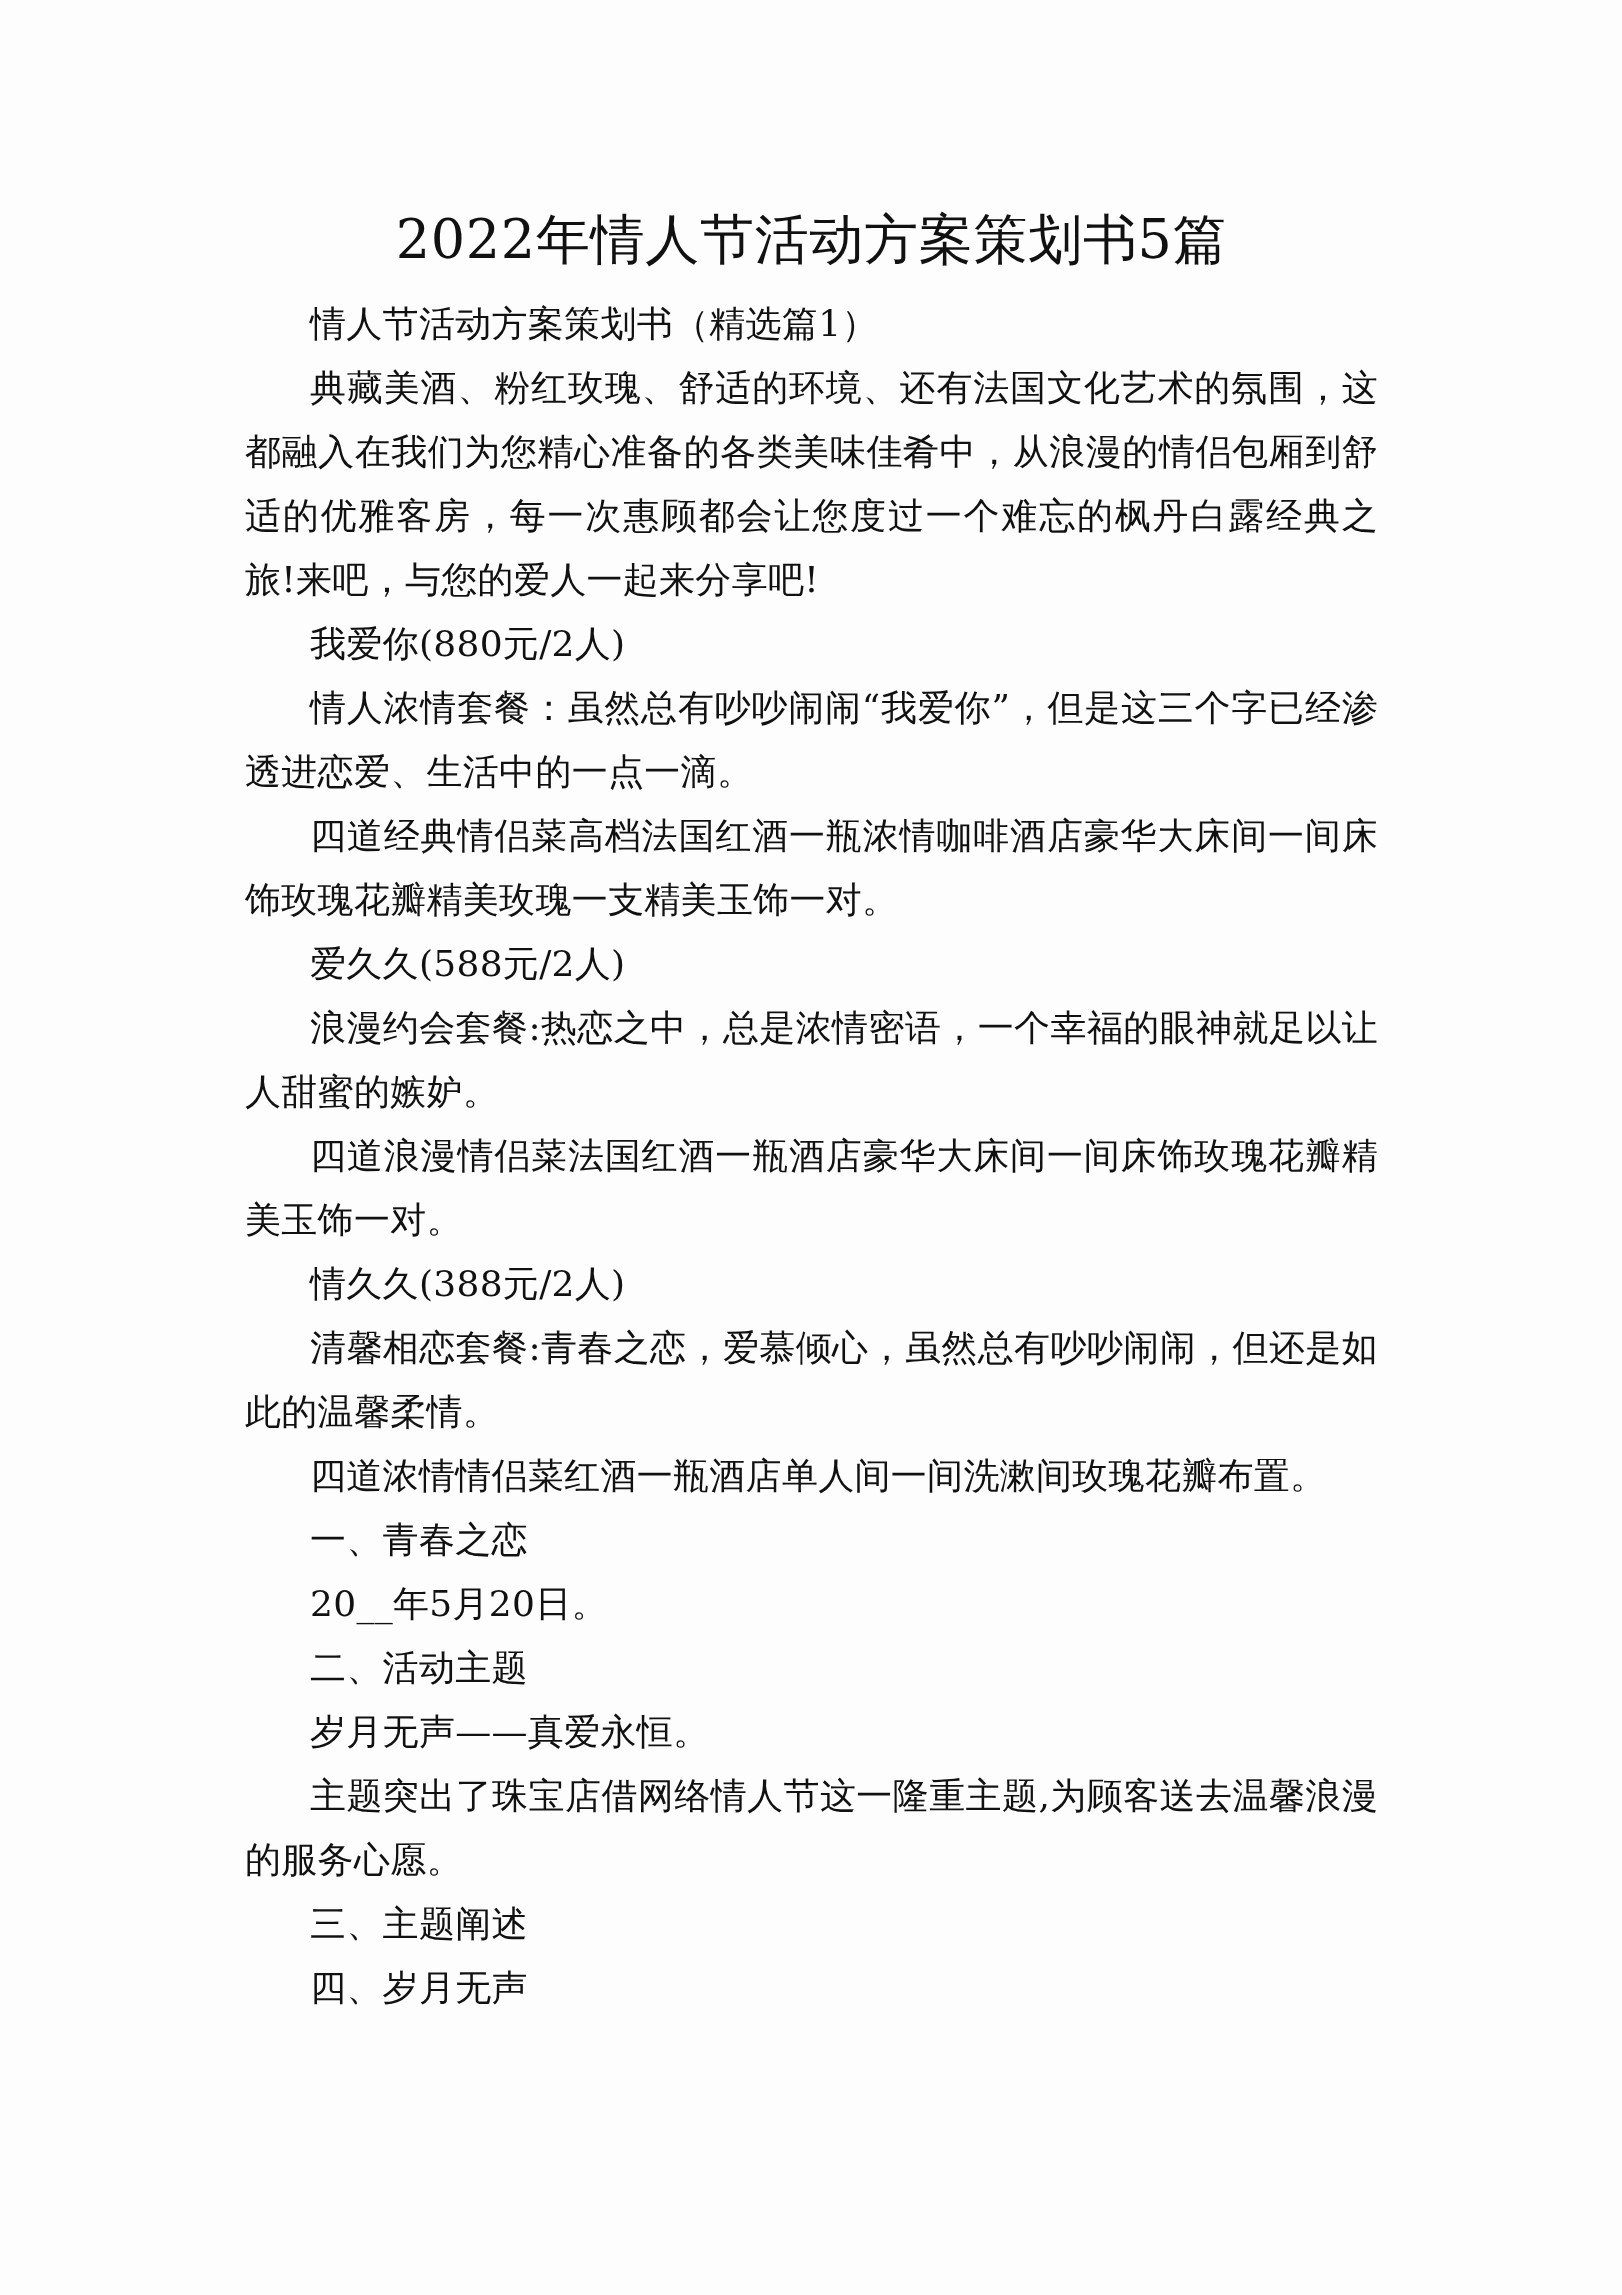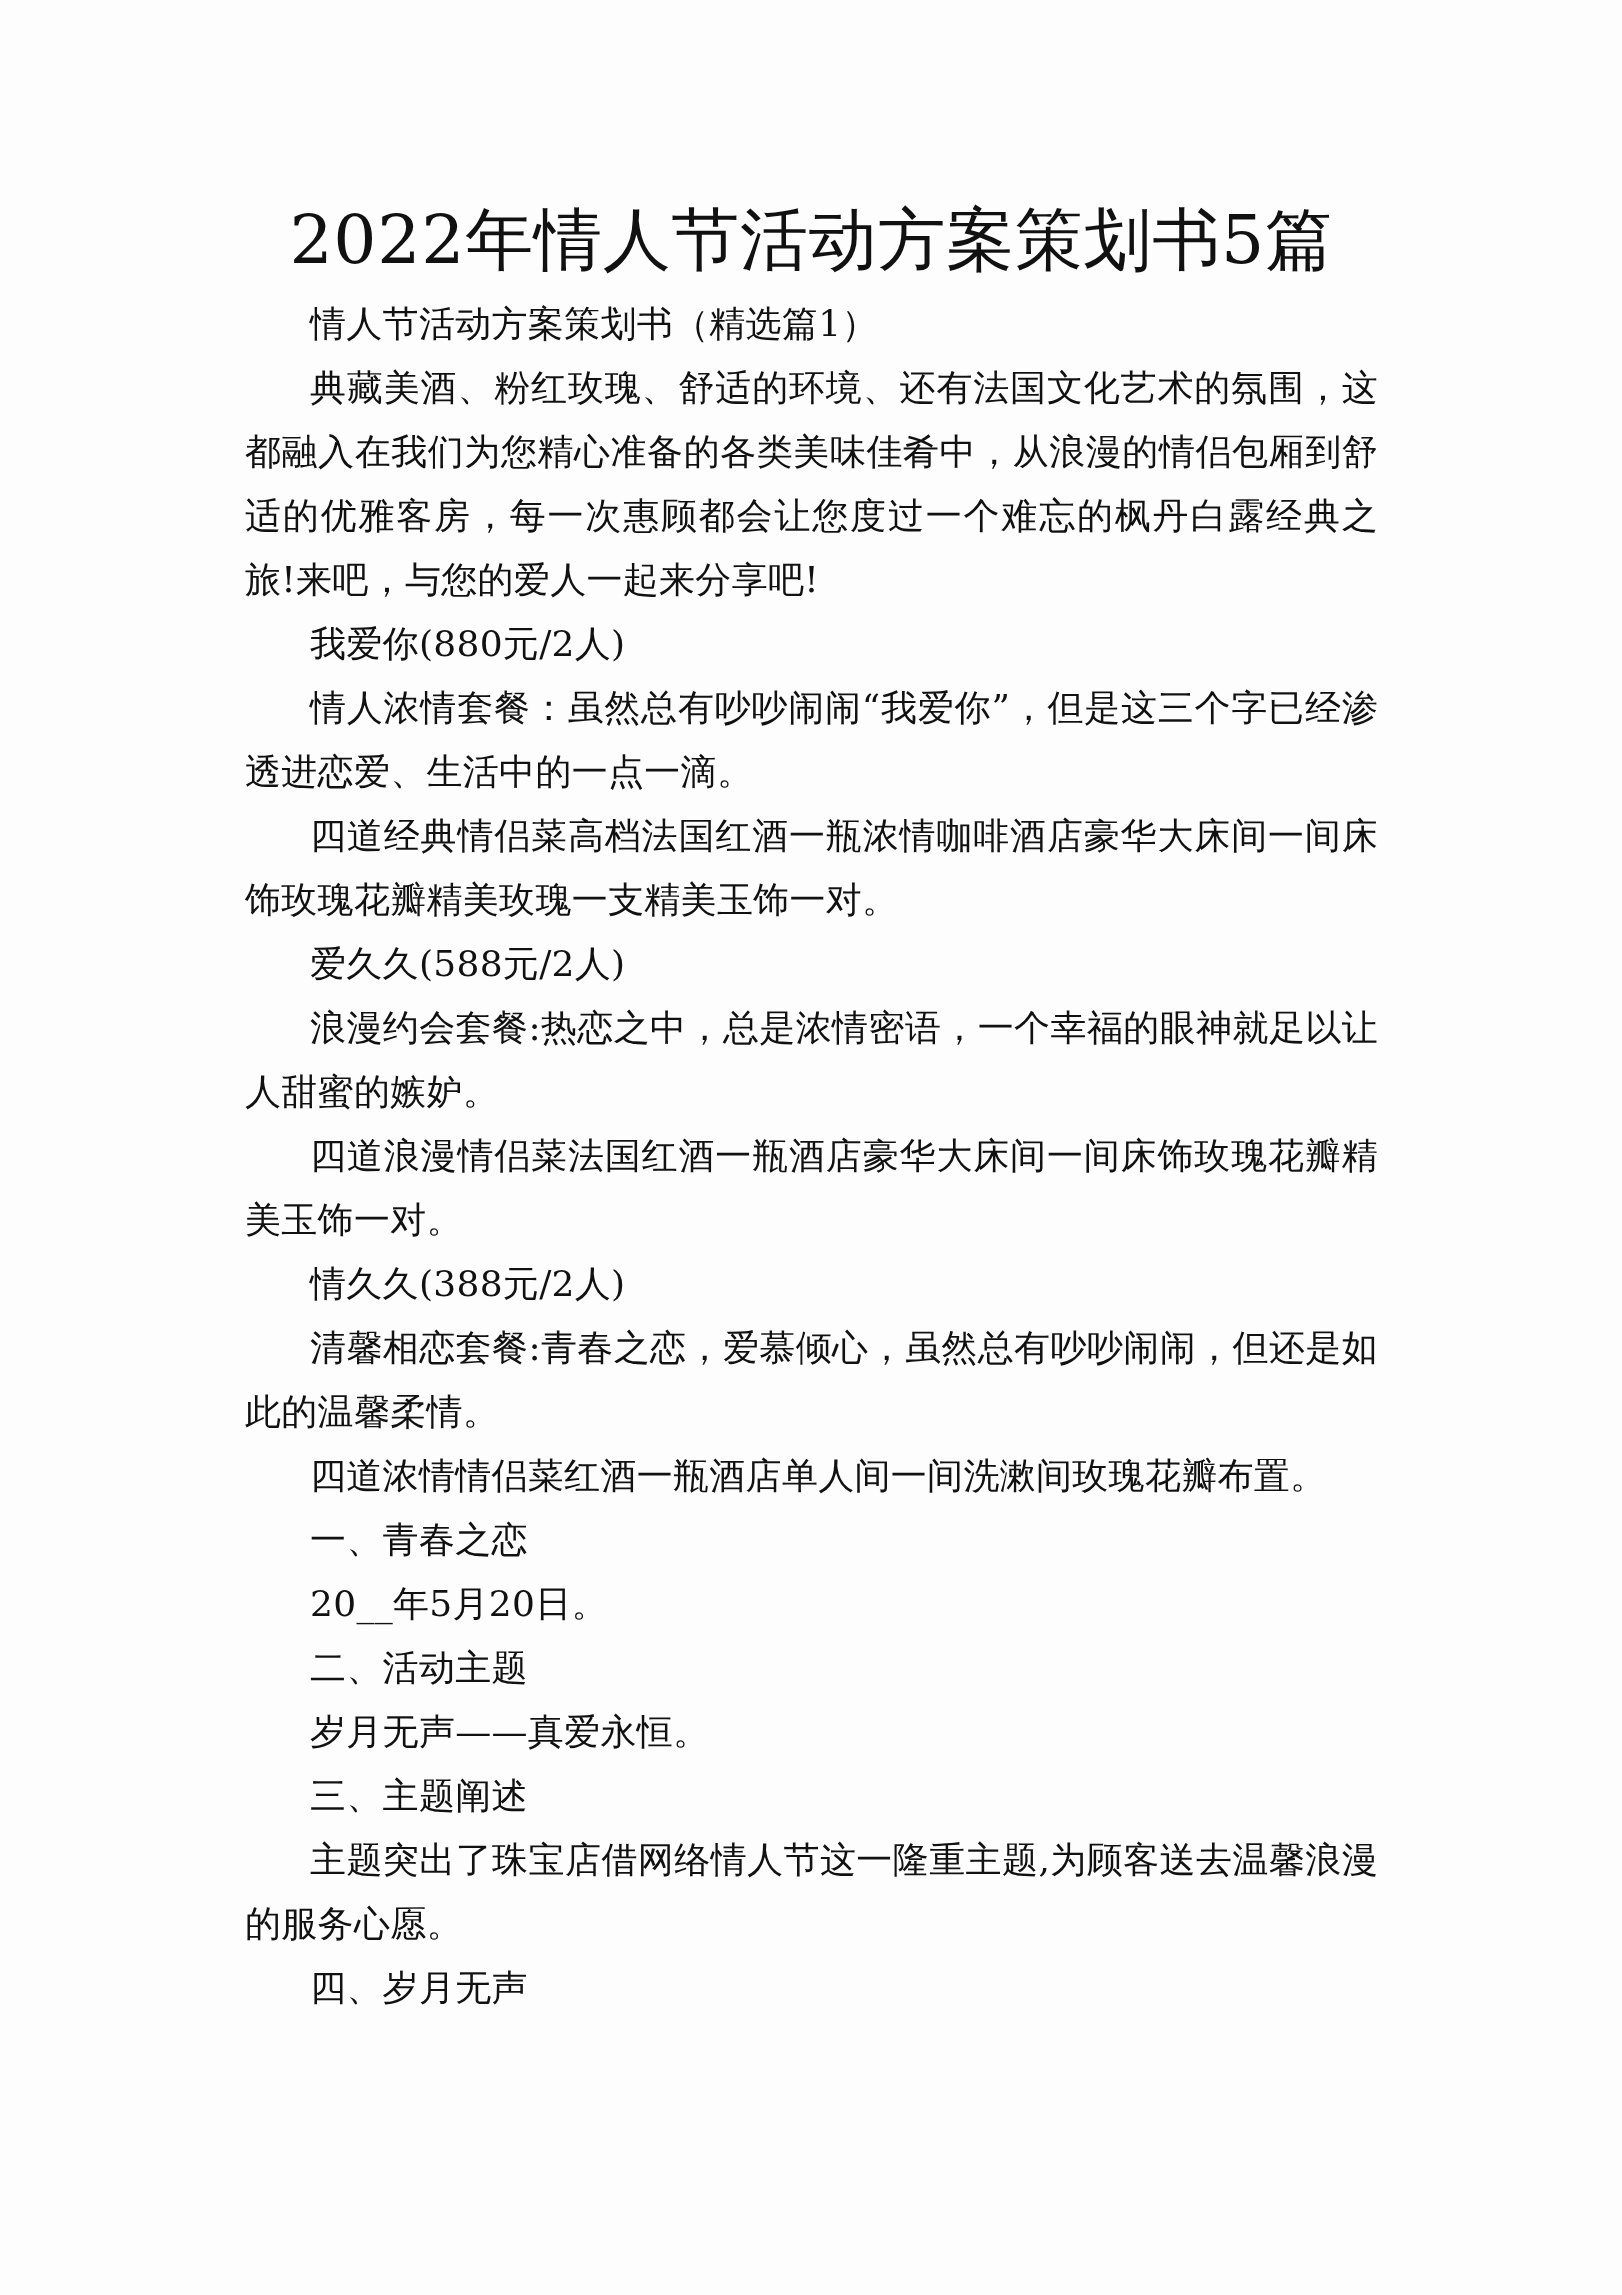--- a/index.html
+++ b/index.html
@@ -21,21 +21,21 @@
       width: 1623px;
       height: 2295px;
       background: #fdfdfd;
     }
     .title {
       position: absolute;
       left: 0;
       top: 200px;
       width: 1623px;
       text-align: center;
-      font-size: 68px;
+      font-size: 54px;
       line-height: 79px;
       font-weight: normal;
       letter-spacing: 0.7px;
       margin: 0;
     }
     .body {
       position: absolute;
       left: 245px;
       top: 292px;
       width: 1133px;
@@ -68,18 +68,18 @@
     <p class="p indent">爱久久(588元/2人)</p>
     <p class="p indent">浪漫约会套餐:热恋之中，总是浓情密语，一个幸福的眼神就足以让人甜蜜的嫉妒。</p>
     <p class="p indent">四道浪漫情侣菜法国红酒一瓶酒店豪华大床间一间床饰玫瑰花瓣精美玉饰一对。</p>
     <p class="p indent">情久久(388元/2人)</p>
     <p class="p indent">清馨相恋套餐:青春之恋，爱慕倾心，虽然总有吵吵闹闹，但还是如此的温馨柔情。</p>
     <p class="p indent">四道浓情情侣菜红酒一瓶酒店单人间一间洗漱间玫瑰花瓣布置。</p>
     <p class="p indent">一、青春之恋</p>
     <p class="p indent">20__年5月20日。</p>
     <p class="p indent">二、活动主题</p>
     <p class="p indent">岁月无声——真爱永恒。</p>
+    <p class="p indent">主题突出了珠宝店借网络情人节这一隆重主题,为顾客送去温馨浪漫的服务心愿。</p>
     <p class="p indent">三、主题阐述</p>
-    <p class="p indent">主题突出了珠宝店借网络情人节这一隆重主题,为顾客送去温馨浪漫的服务心愿。</p>
     <p class="p indent">四、岁月无声</p>
   </div>
 </div>
 
 
 </body></html>

